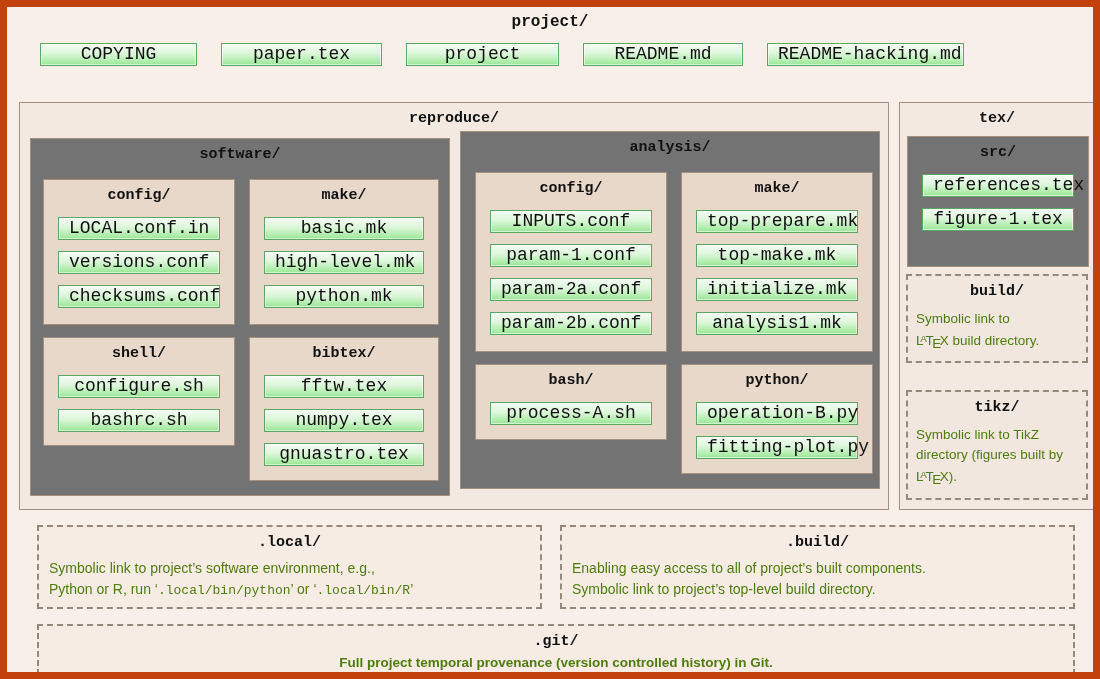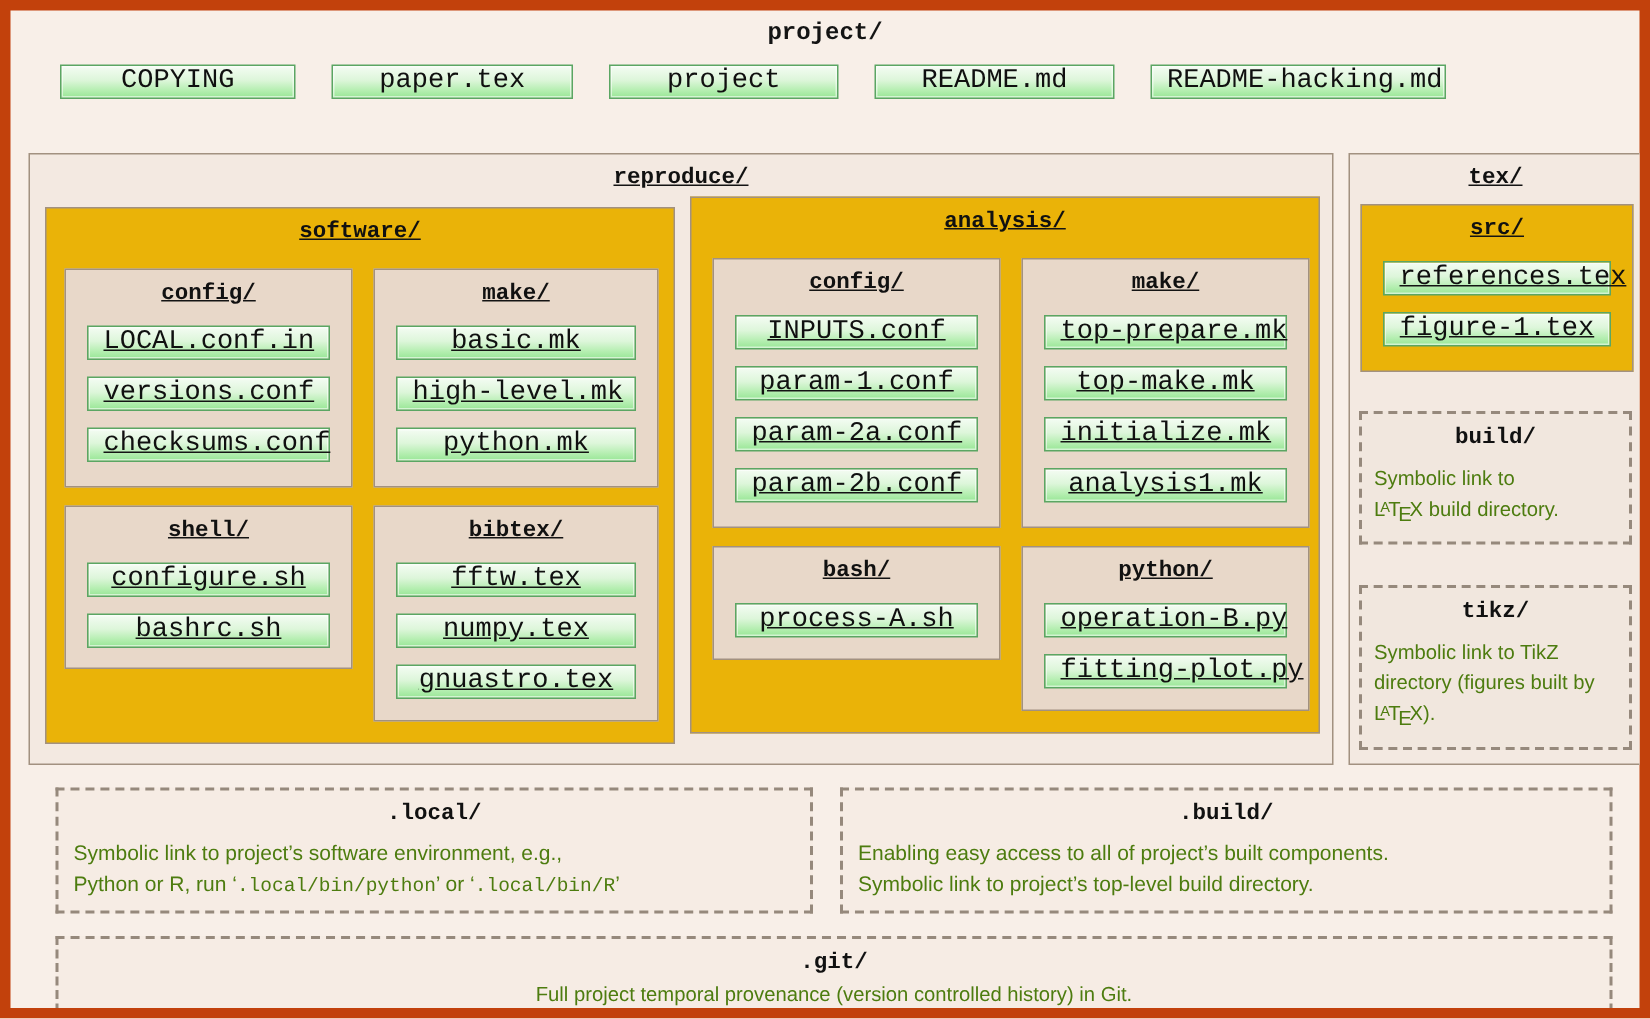--- a/index.html
+++ b/index.html
@@ -15,38 +15,38 @@
   }
   .top-row{position:absolute;left:33px;top:36px;display:flex;gap:24px;}
   .chip{
     box-sizing:border-box;height:23px;line-height:17px;padding:2px 10px;
     border:1.5px solid #5ba663;text-align:center;
     background:linear-gradient(180deg,#f4fcf3 0%,#ddf6da 45%,#b4eeb0 78%,#99e697 100%);
     box-shadow:inset 0 0 0 1px rgba(255,255,255,.55);
     font-family:"Liberation Mono","DejaVu Sans Mono",monospace;
     font-size:18px;white-space:nowrap;color:#101010;
   }
-  .box{position:absolute;box-sizing:border-box;border:1.5px solid #a29180;text-decoration:underline;}
+  .box{position:absolute;box-sizing:border-box;border:1.5px solid #a29180;}
   .lvl1{background:#f3e9e1;}
-  .lvl2{background:#eab308;}
+  .lvl2{background:#737373;}
   .lvl3{background:#e8d8c9;}
   .dashed{position:absolute;box-sizing:border-box;border:2px dashed #96897c;}
   .tex-dash{background:#f1e7de;}
   .root-dash{background:#f6ece4;}
   .box-title{
     margin-top:5px;text-align:center;height:21px;line-height:21px;
     font-family:"Liberation Mono","DejaVu Sans Mono",monospace;
     font-size:15px;font-weight:bold;color:#111;
   }
   .dirbox .chip{display:block;width:calc(100% - 28px);margin:11px auto 0;}
   .dirbox .chip:first-of-type{margin-top:9px;}
   .desc{font-size:13.5px;line-height:20px;color:#4d7c0f;}
   .desc-pad{padding:7px 12px 0 8px;text-align:left;}
   .desc-wide{padding:5px 0 0 10px;text-align:left;font-size:14px;line-height:21px;}
-  .desc-center{text-align:center;padding-top:1px;font-size:13.5px;}
+  .desc-center{text-align:center;padding-top:1px;font-size:13.5px;font-weight:bold;}
   .inline-mono{font-family:"Liberation Mono","DejaVu Sans Mono",monospace;font-size:13px;}
   
   .lx{white-space:nowrap;}
   .lx .lxa{display:inline-block;font-size:0.72em;vertical-align:0.3em;margin-left:-0.34em;margin-right:-0.12em;}
   .lx .lxe{display:inline-block;vertical-align:-0.24em;margin-left:-0.12em;margin-right:-0.11em;}
 </style>
 </head>
 <body>
 
 <div class="frame">
@@ -122,21 +122,21 @@
         <div class="box-title">python/</div>
         <div class="chip">operation-B.py</div>
         <div class="chip">fitting-plot.py</div>
       </div>
     </div>
   </div>
 
   <div class="box lvl1" style="left:892px;top:95px;width:196px;height:408px">
     <div class="box-title">tex/</div>
 
-    <div class="box lvl2 dirbox" style="left:7px;top:33px;width:182px;height:112px">
+    <div class="box lvl2 dirbox" style="left:7px;top:33px;width:182px;height:131px">
       <div class="box-title">src/</div>
       <div class="chip">references.tex</div>
       <div class="chip">figure-1.tex</div>
     </div>
 
     <div class="dashed tex-dash" style="left:6px;top:171px;width:182px;height:89px">
       <div class="box-title">build/</div>
       <div class="desc desc-pad">
         <div>Symbolic link to</div>
         <div><span class="lx">L<span class="lxa">A</span>T<span class="lxe">E</span>X</span> build directory.</div>

